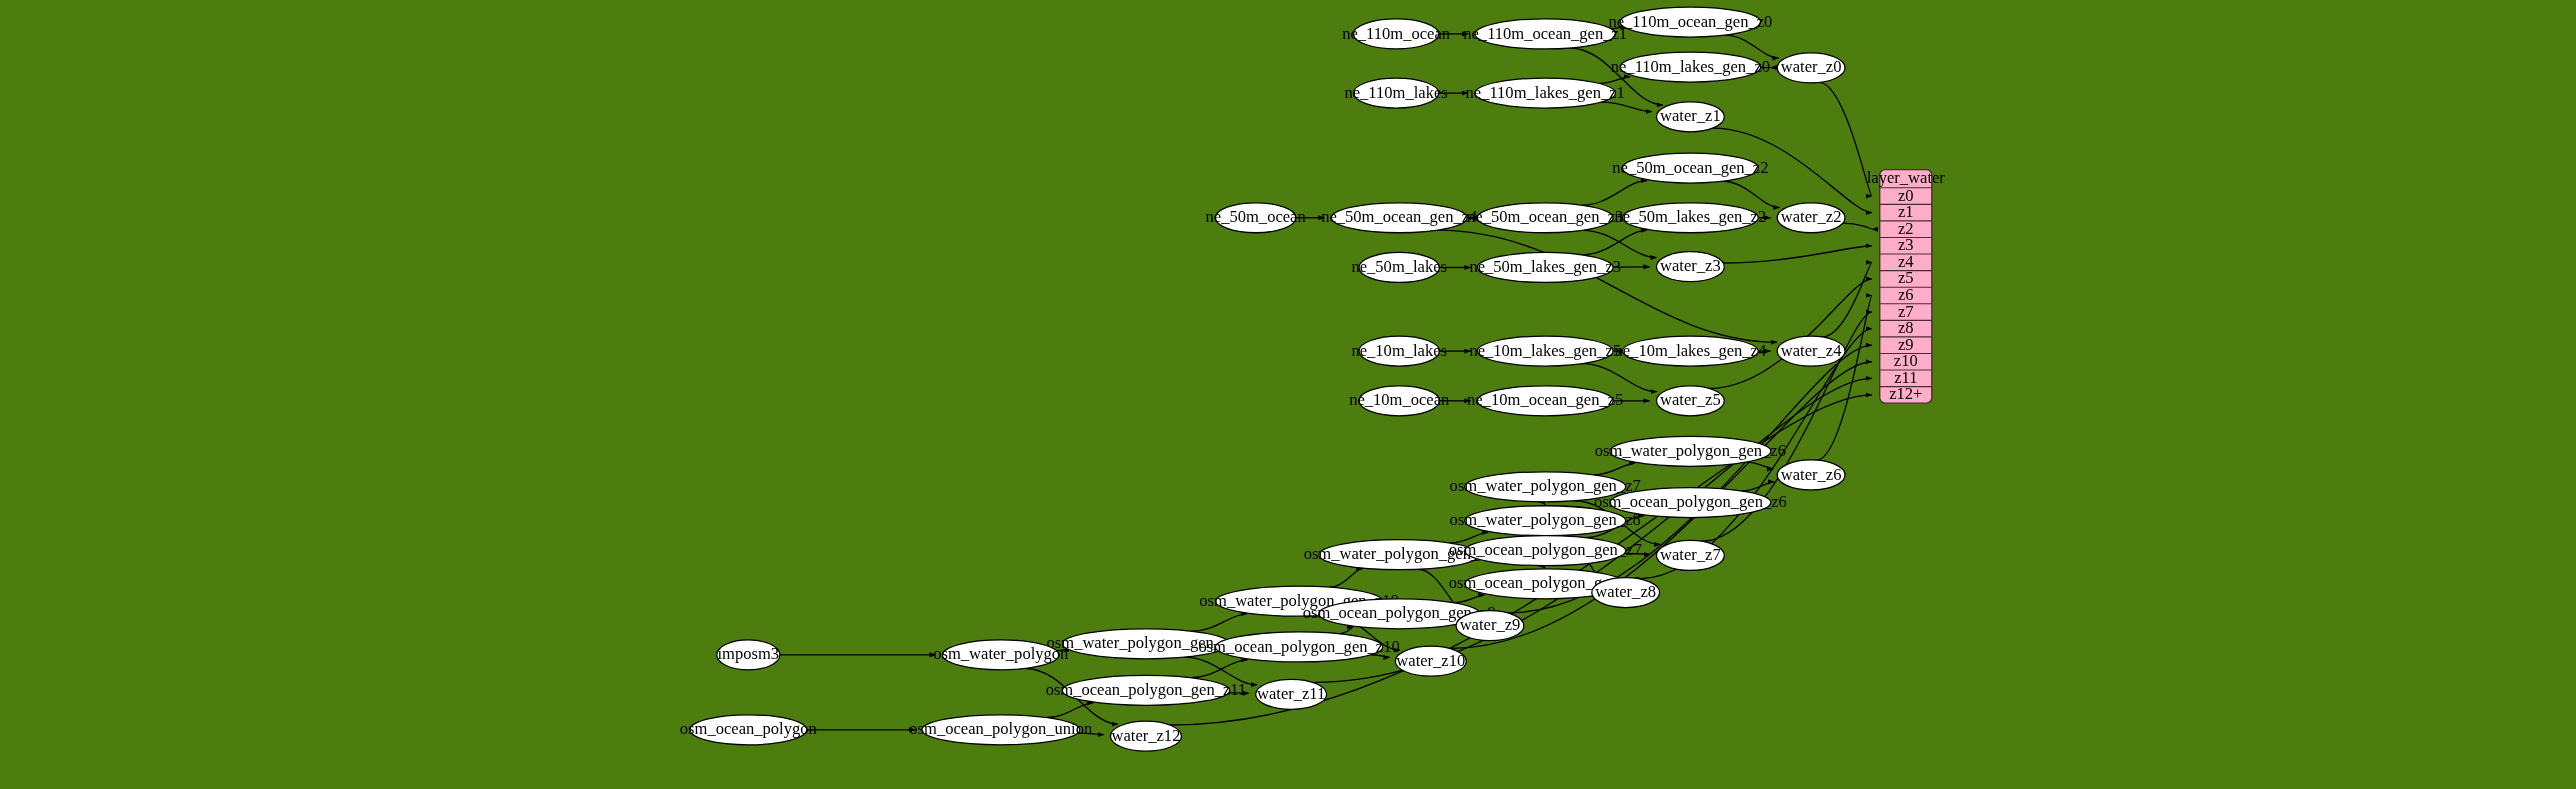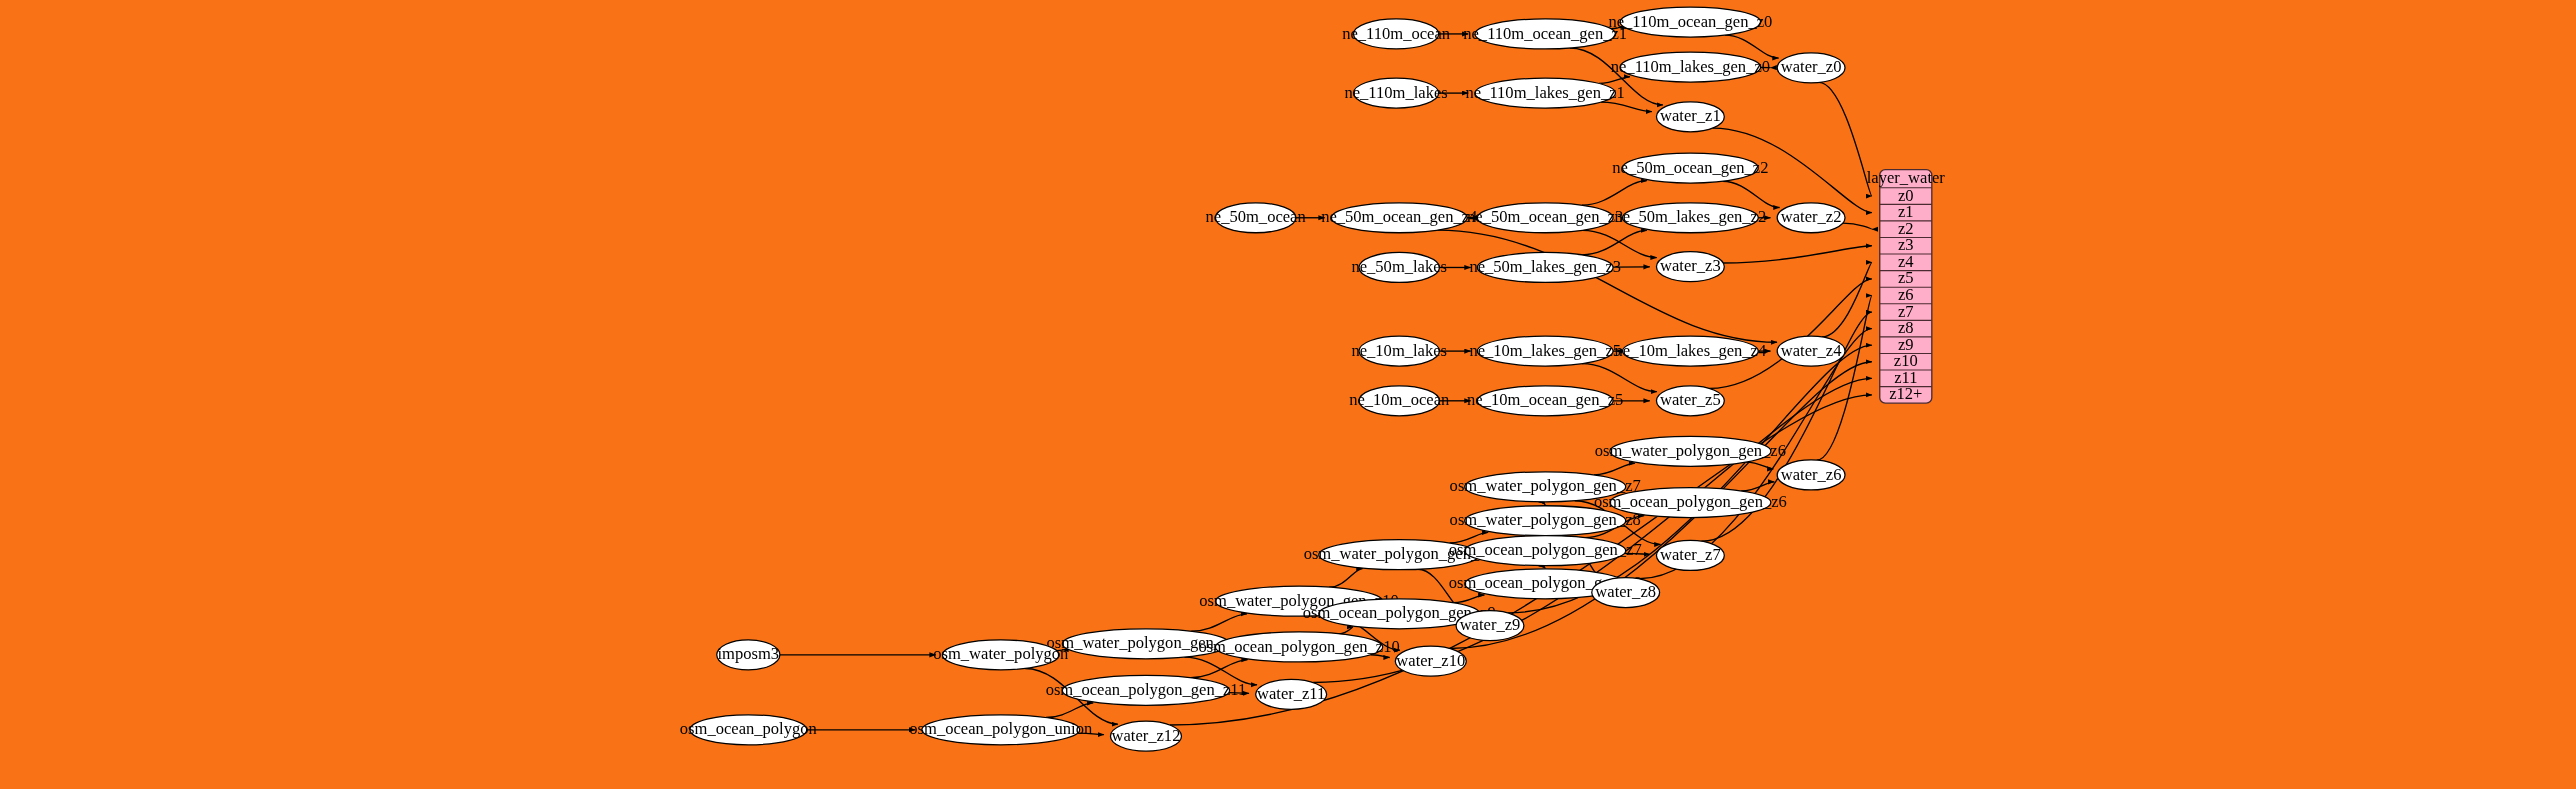--- a/index.html
+++ b/index.html
@@ -1,17 +1,17 @@
 <!DOCTYPE html>
 <html style="font-size:11.5px"><head>
 <meta charset="utf-8">
 <style>
   html,body{margin:0;padding:0;background:#ffffff;}
   body{font-family:"Liberation Serif",serif;}
-  #stage{position:relative;width:2576px;height:789px;background:#f97316;overflow:hidden;}
+  #stage{position:relative;width:2576px;height:789px;background:#4d7c0f;overflow:hidden;}
   svg{display:block;}
   .nlabel{font-family:"Liberation Serif",serif;font-size:21px;fill:#000;text-anchor:middle;dominant-baseline:middle;}
   .ell{fill:#ffffff;stroke:#000000;stroke-width:1.6;}
   .edge{fill:none;stroke:#000000;stroke-width:1.7;}
   .tbl-cell{fill:#ffaec9;stroke:#4a2b31;stroke-width:1.7;}
   .tbl-text{font-family:"Liberation Serif",serif;font-size:21px;fill:#000;text-anchor:middle;dominant-baseline:middle;}
   .tbl-title{font-family:"Liberation Serif",serif;font-size:21px;fill:#000;text-anchor:middle;dominant-baseline:middle;}
 </style>
 </head>
 <body>

